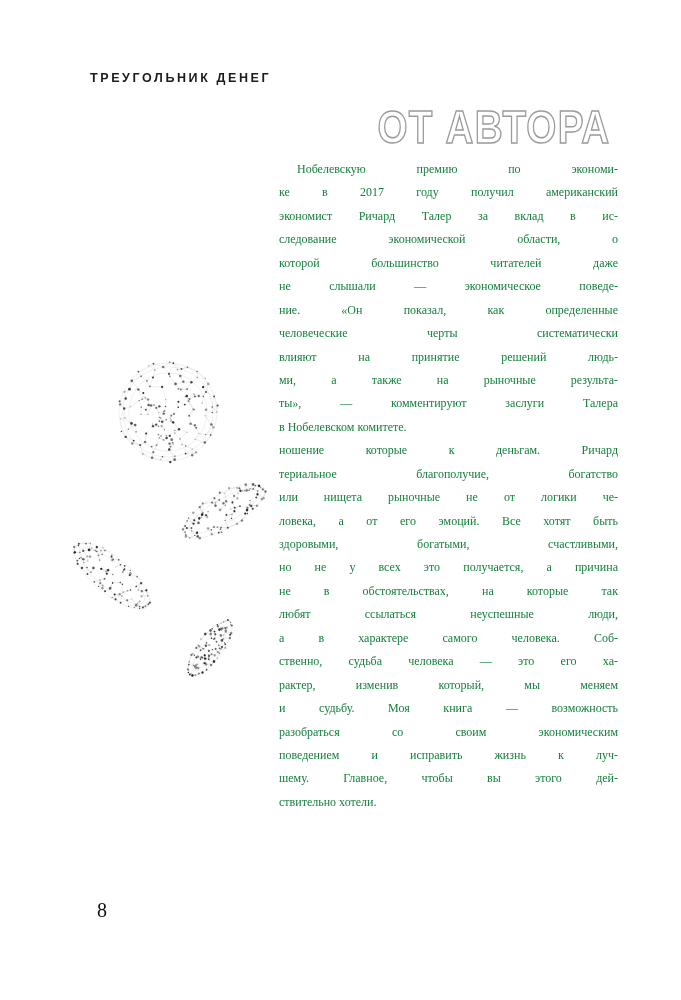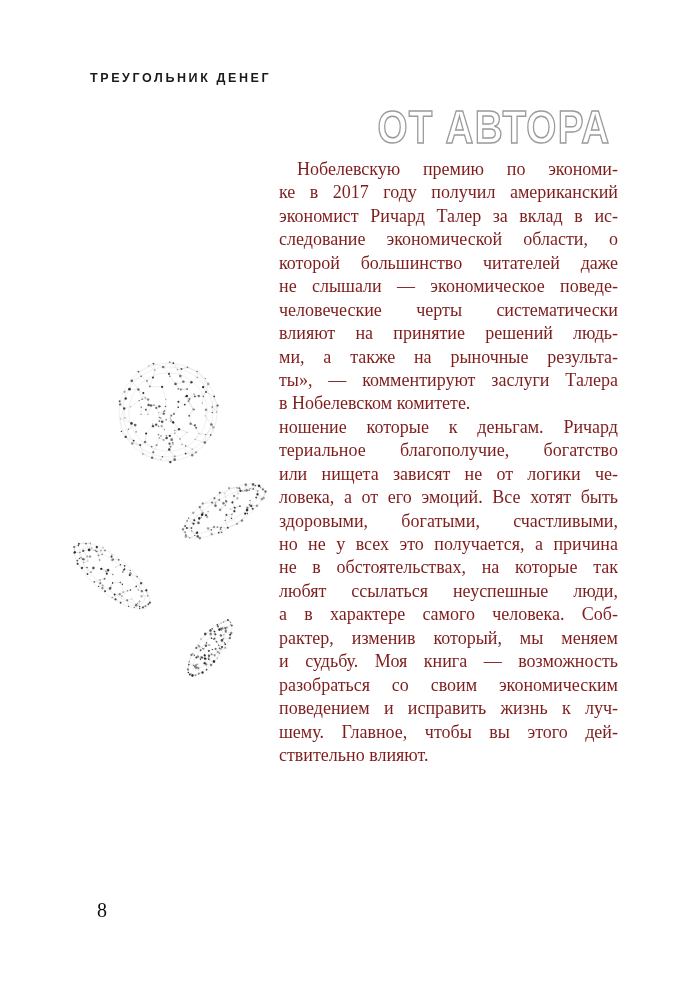--- a/index.html
+++ b/index.html
@@ -19,22 +19,22 @@
     font-size:46px; letter-spacing:1.5px; white-space:nowrap;
     transform:scaleX(0.84); transform-origin:100% 50%;
     color:#9b9b9b;
   }
   @supports (-webkit-text-stroke: 1px #000) {
     .chapter-title { color:#ffffff; -webkit-text-stroke:1.5px #9b9b9b; }
   }
   .coins { position:absolute; left:60px; top:350px; }
   .body-text { position:absolute; left:279px; top:158px; width:339px; }
   .line {
-    font-size:18px; line-height:23.45px; height:23.45px; overflow:hidden;
-    text-align:justify; text-align-last:justify; color:#7f1d1d;
+    font-size:12px; line-height:23.45px; height:23.45px; overflow:hidden;
+    text-align:justify; text-align-last:justify; color:#15803d;
   }
   .line.indent { text-indent:18px; }
   .line.para-end { text-align-last:left; }
   .page-number {
     position:absolute; left:97px; top:899px;
     font-size:20px; color:#111111;
   }
 </style>
 </head>
 <body>
@@ -1242,37 +1242,39 @@
       </g>
     </svg>
 
   <div class="body-text">
       <div class="line indent">Нобелевскую премию по экономи-</div>
       <div class="line">ке в 2017 году получил американский</div>
       <div class="line">экономист Ричард Талер за вклад в ис-</div>
       <div class="line">следование экономической области, о</div>
       <div class="line">которой большинство читателей даже</div>
       <div class="line">не слышали — экономическое поведе-</div>
+      <div class="line">ние. «Он показал, как определенные</div>
       <div class="line">человеческие черты систематически</div>
       <div class="line">влияют на принятие решений людь-</div>
       <div class="line">ми, а также на рыночные результа-</div>
       <div class="line">ты», — комментируют заслуги Талера</div>
       <div class="line para-end">в Нобелевском комитете.</div>
       <div class="line">ношение которые к деньгам. Ричард</div>
       <div class="line">териальное благополучие, богатство</div>
-      <div class="line">или нищета зависят не от логики че-</div>
+      <div class="line">или нищета рыночные не от логики че-</div>
       <div class="line">ловека, а от его эмоций. Все хотят быть</div>
       <div class="line">здоровыми, богатыми, счастливыми,</div>
       <div class="line">но не у всех это получается, а причина</div>
       <div class="line">не в обстоятельствах, на которые так</div>
       <div class="line">любят ссылаться неуспешные люди,</div>
       <div class="line">а в характере самого человека. Соб-</div>
+      <div class="line">ственно, судьба человека — это его ха-</div>
       <div class="line">рактер, изменив который, мы меняем</div>
       <div class="line">и судьбу. Моя книга — возможность</div>
       <div class="line">разобраться со своим экономическим</div>
       <div class="line">поведением и исправить жизнь к луч-</div>
       <div class="line">шему. Главное, чтобы вы этого дей-</div>
-      <div class="line para-end">ствительно влияют.</div>
+      <div class="line para-end">ствительно хотели.</div>
     </div>
 
   <div class="page-number">8</div>
 
 </div>
 
 </body></html>

